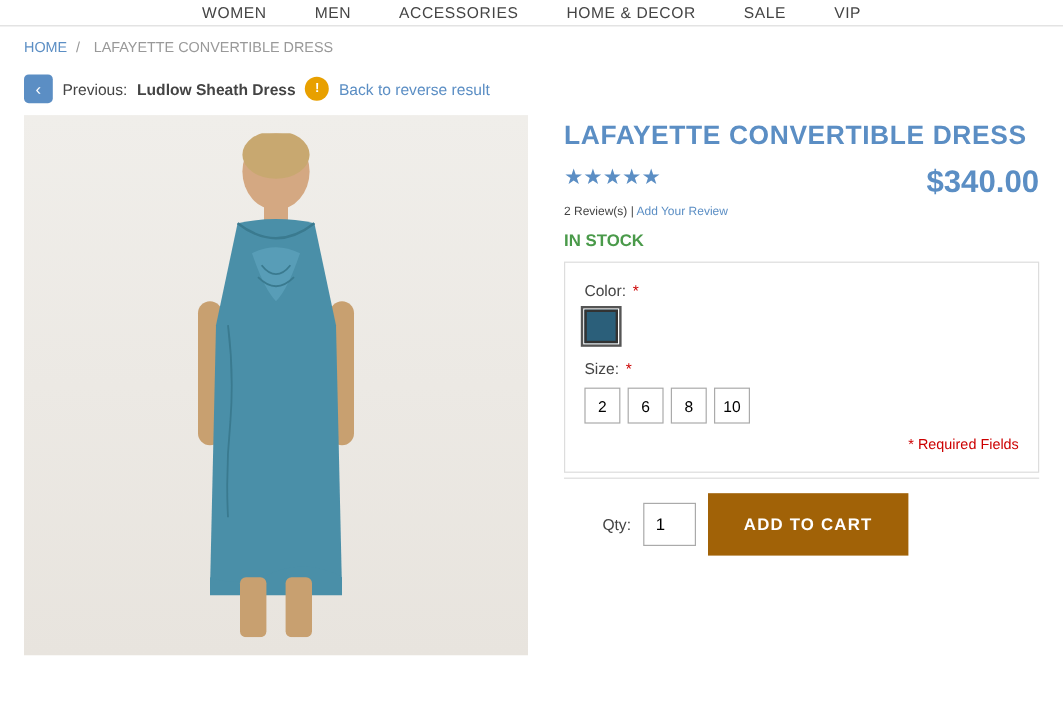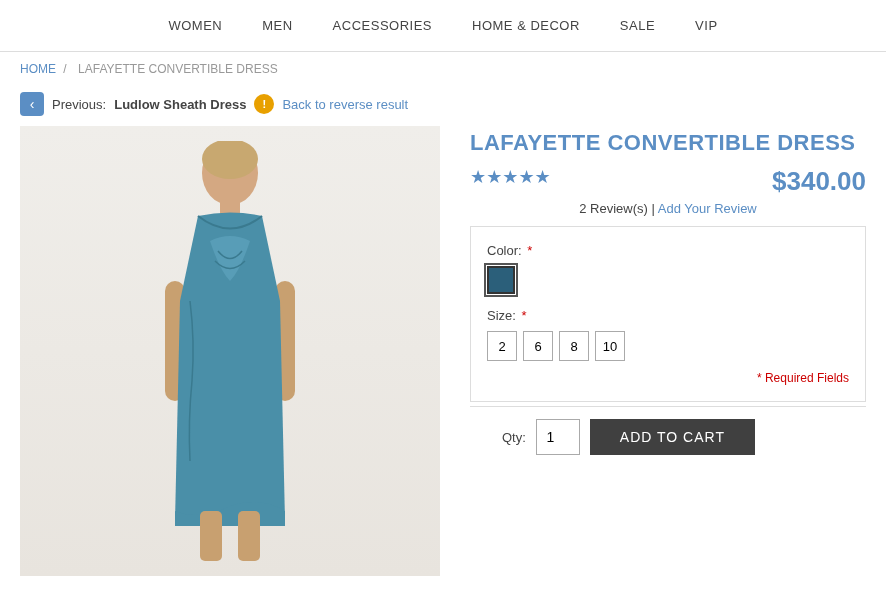--- a/index.html
+++ b/index.html
@@ -1,19 +1,19 @@
 <!DOCTYPE html>
 <html><head>
   <meta charset="utf-8">
   <style>
     * { margin: 0; padding: 0; box-sizing: border-box; }
     body { font-family: Arial, sans-serif; font-size: 14px; color: #333; background: #fff; width: 886px; min-height: 592px; overflow: hidden; }
 
     
-    nav { border-bottom: 1px solid #ddd; display: flex; justify-content: center; gap: 40px; padding: 18px 0; }
+    nav { border-bottom: 1px solid #ddd; display: flex; justify-content: center; gap: 40px; padding: 3px 0; }
     nav a { text-decoration: none; color: #444; font-size: 13px; letter-spacing: 0.5px; font-weight: 500; }
 
     
     .breadcrumb { padding: 10px 20px; font-size: 12px; color: #666; }
     .breadcrumb a { color: #5b8ec4; text-decoration: none; font-size: 12px; margin-top: 28px; }
     .breadcrumb span { color: #999; margin: 0 4px; }
 
     
     .back-nav { padding: 6px 20px 10px; display: flex; align-items: center; gap: 8px; font-size: 13px; }
     .back-btn { background: #5b8ec4; color: #fff; border: none; width: 24px; height: 24px; border-radius: 4px; cursor: pointer; font-size: 14px; display: flex; align-items: center; justify-content: center; }
@@ -31,41 +31,41 @@
 
     
     .dress-svg { width: 240px; height: 420px; }
 
     
     .product-details { flex: 1; padding-top: 4px; }
     .product-title { font-size: 22px; font-weight: bold; color: #5b8ec4; letter-spacing: 0.5px; margin-bottom: 10px; }
     .price-stars-row { display: flex; align-items: flex-start; justify-content: space-between; margin-bottom: 4px; }
     .stars { color: #5b8ec4; font-size: 18px; }
     .price { font-size: 26px; color: #5b8ec4; font-weight: bold; }
-    .reviews-row { font-size: 13px; color: #444; margin-bottom: 10px; text-align: center; }
+    .reviews-row { font-size: 10px; color: #444; margin-bottom: 10px; }
     .reviews-row a { color: #5b8ec4; text-decoration: none; }
     .in-stock { color: #4a9a4a; font-size: 14px; font-weight: bold; margin-bottom: 10px; }
     .description { font-size: 13px; color: #444; line-height: 1.6; margin-bottom: 16px; }
 
     
     .options-box { border: 1px solid #ddd; padding: 16px; margin-bottom: 4px; }
     .option-label { font-size: 13px; color: #444; margin-bottom: 8px; }
     .option-label .required { color: #cc0000; margin-left: 2px; }
     .color-swatches { display: flex; gap: 6px; margin-bottom: 14px; }
     .color-swatch { width: 28px; height: 28px; border: 2px solid #333; cursor: pointer; }
     .color-swatch.selected { border: 2px solid #333; outline: 2px solid #555; outline-offset: 1px; }
     .size-options { display: flex; gap: 6px; }
     .size-btn { width: 30px; height: 30px; border: 1px solid #aaa; background: #fff; font-size: 13px; cursor: pointer; display: flex; align-items: center; justify-content: center; }
     .required-note { text-align: right; font-size: 12px; color: #cc0000; margin-top: 10px; }
 
     
     .cart-row { display: flex; align-items: center; gap: 10px; border-top: 1px solid #ddd; padding-top: 12px; }
     .qty-label { font-size: 13px; color: #444; margin-left: 32px; }
     .qty-input { width: 44px; height: 36px; border: 1px solid #aaa; text-align: center; font-size: 14px; }
-    .add-to-cart-btn { background: #404040; color: #fff; border: none; padding: 10px 30px; font-size: 14px; font-weight: normal; letter-spacing: 1px; cursor: pointer; height: 36px; }
+    .add-to-cart-btn { background: #a16207; color: #fff; border: none; padding: 10px 30px; font-size: 14px; font-weight: bold; letter-spacing: 1px; cursor: pointer; height: 52px; }
   </style>
 </head>
 <body>
 
 <nav>
   <a>WOMEN</a>
   <a>MEN</a>
   <a>ACCESSORIES</a>
   <a>HOME &amp; DECOR</a>
   <a>SALE</a>
@@ -128,20 +128,21 @@
       <span class="stars">★★★★★</span>
       <span class="price">$340.00</span>
     </div>
 
     <div class="reviews-row">
       <span>2 Review(s)</span>
       <span> | </span>
       <a>Add Your Review</a>
     </div>
 
+    <div class="in-stock">IN STOCK</div>
 
 
     <div class="options-box">
 
       <div class="option-label">
         <span>Color:</span>
         <span class="required">*</span>
       </div>
       <div class="color-swatches">
         <div class="color-swatch selected" style="background-color: #2b5f7a;"></div>

